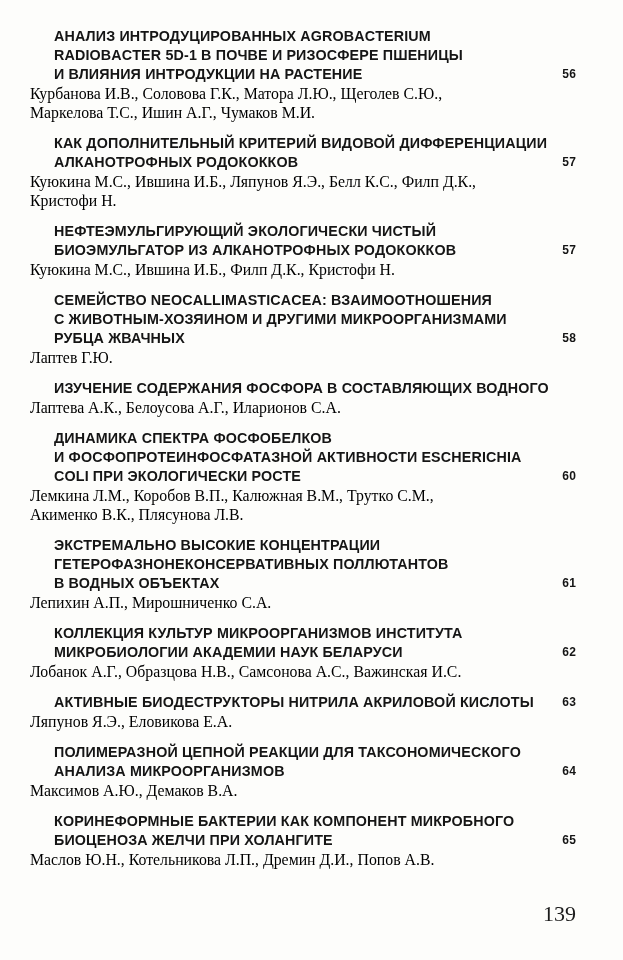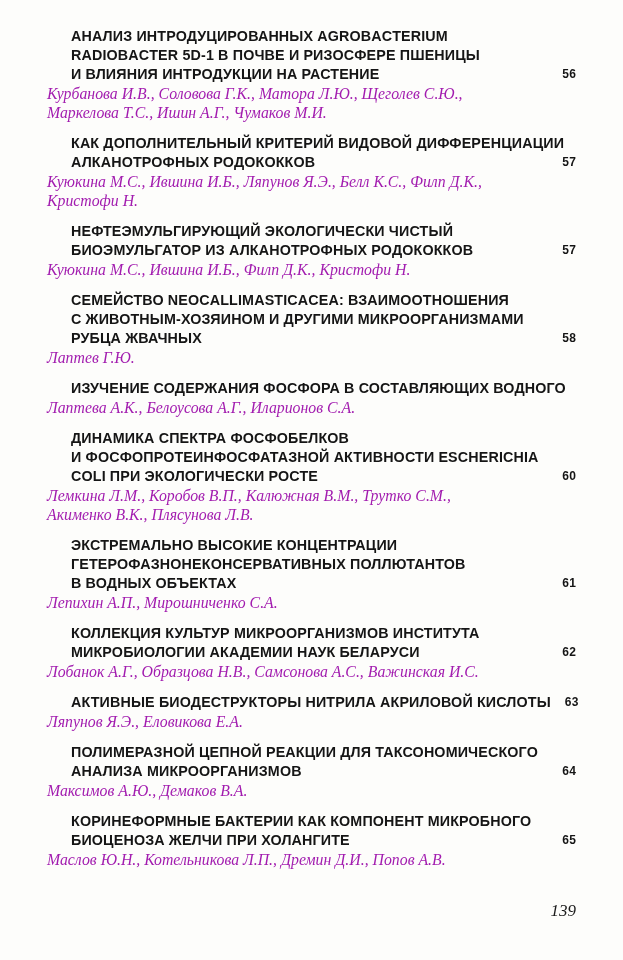--- a/index.html
+++ b/index.html
@@ -11,21 +11,21 @@
     height: 960px;
     background: #fdfdfb;
     overflow: hidden;
     position: relative;
   }
   .page {
     position: relative;
     width: 623px;
     height: 960px;
     box-sizing: border-box;
-    padding: 27px 47px 0 47px;
+    padding: 27px 47px 0 30px;
     color: #1b1b1b;
   }
   .entry {
     margin-bottom: 12px;
   }
   .title {
     margin-left: 24px;
     font-family: "Liberation Sans", "DejaVu Sans", sans-serif;
     font-weight: 700;
     font-size: 14.3px;
@@ -44,34 +44,32 @@
     margin-left: auto;
     padding-left: 14px;
     font-family: "Liberation Sans", "DejaVu Sans", sans-serif;
     font-weight: 700;
     font-size: 12px;
   }
   .authors {
     font-family: "Liberation Serif", "DejaVu Serif", serif;
     font-size: 15.8px;
     line-height: 19px;
-    color: #a21caf;
-    font-style: italic;
+    color: #000000;
   }
   .author-line {
     white-space: nowrap;
   }
   .footer-page-number {
     position: absolute;
     top: 901px;
     right: 47px;
     font-family: "Liberation Serif", "DejaVu Serif", serif;
-    font-size: 17px;
+    font-size: 22px;
     color: #1b1b1b;
-    font-style: italic;
   }
 </style>
 </head>
 <body>
 
 <div class="page">
   <div id="entries">
       <div class="entry">
         <div class="title">
           <div class="title-line">АНАЛИЗ ИНТРОДУЦИРОВАННЫХ AGROBACTERIUM</div>

